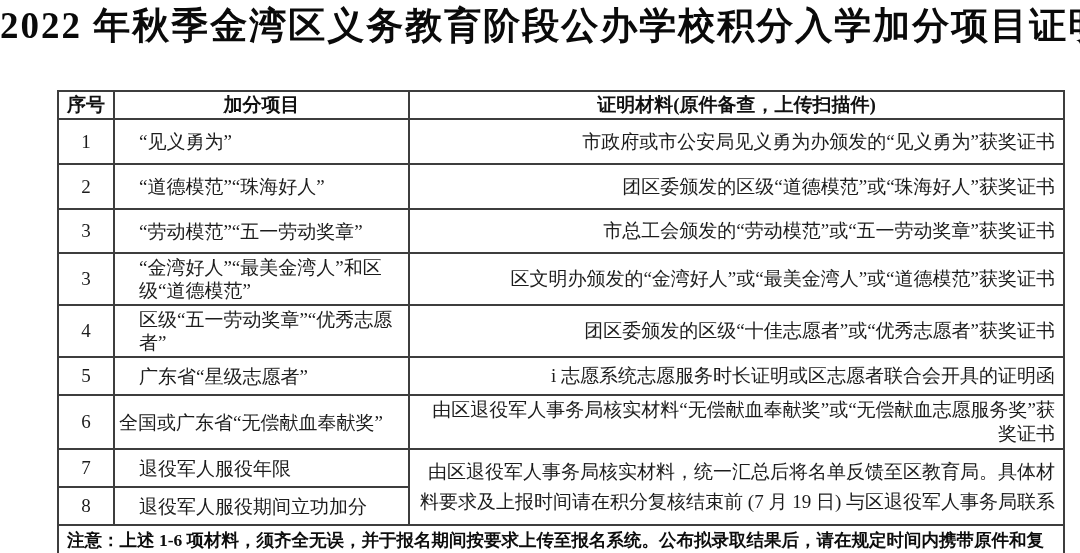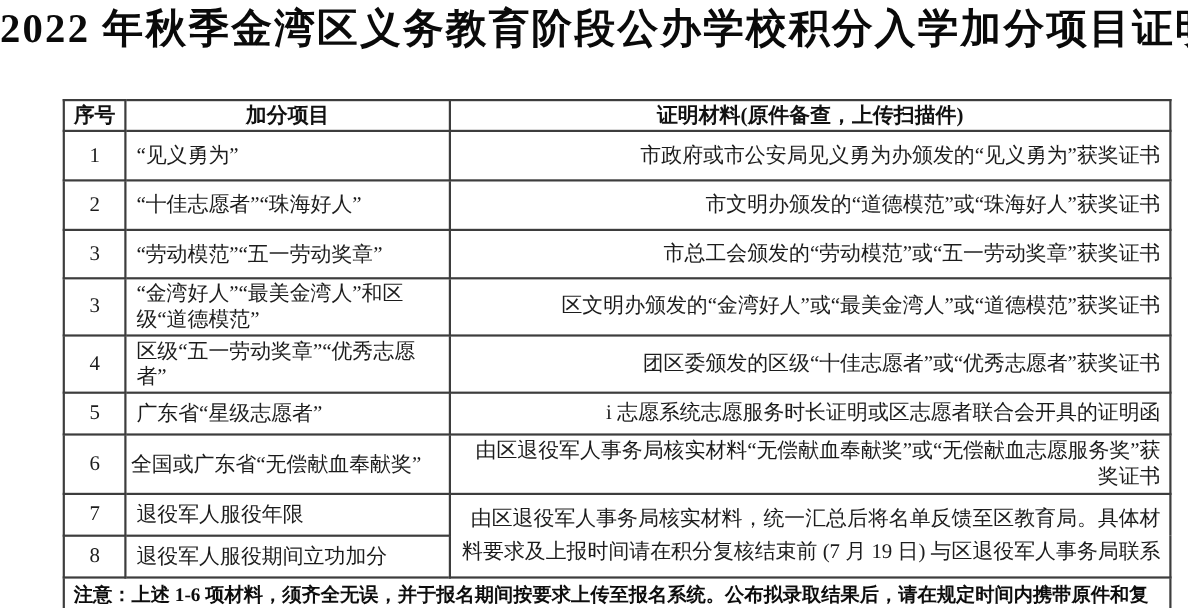--- a/index.html
+++ b/index.html
@@ -41,21 +41,21 @@
     color: #111111;
     padding: 0;
   }
   td.no-cell {
     text-align: center;
     font-size: 19px;
     padding: 0;
   }
   td.item-cell {
     text-align: left;
-    padding: 2px 6px 2px 9px;
+    padding: 2px 6px 2px 24px;
     line-height: 23px;
   }
   td.item-center {
     padding: 2px 4px;
   }
   td.proof-cell {
     text-align: right;
     padding: 2px 8px 2px 9px;
     line-height: 24px;
   }
@@ -97,22 +97,22 @@
     <th class="hcell">加分项目</th>
     <th class="hcell">证明材料(原件备查，上传扫描件)</th>
   </tr>
   <tr class="h45">
     <td class="no-cell">1</td>
     <td class="item-cell">“见义勇为”</td>
     <td class="proof-cell">市政府或市公安局见义勇为办颁发的“见义勇为”获奖证书</td>
   </tr>
   <tr class="h45">
     <td class="no-cell">2</td>
-    <td class="item-cell">“十佳志愿者”“珠海好人”</td>
-    <td class="proof-cell">市文明办颁发的“道德模范”或“珠海好人”获奖证书</td>
+    <td class="item-cell">“道德模范”“珠海好人”</td>
+    <td class="proof-cell">团区委颁发的区级“道德模范”或“珠海好人”获奖证书</td>
   </tr>
   <tr class="h44">
     <td class="no-cell">3</td>
     <td class="item-cell">“劳动模范”“五一劳动奖章”</td>
     <td class="proof-cell">市总工会颁发的“劳动模范”或“五一劳动奖章”获奖证书</td>
   </tr>
   <tr class="h46">
     <td class="no-cell">3</td>
     <td class="item-cell">“金湾好人”“最美金湾人”和区级“道德模范”</td>
     <td class="proof-cell">区文明办颁发的“金湾好人”或“最美金湾人”或“道德模范”获奖证书</td>

